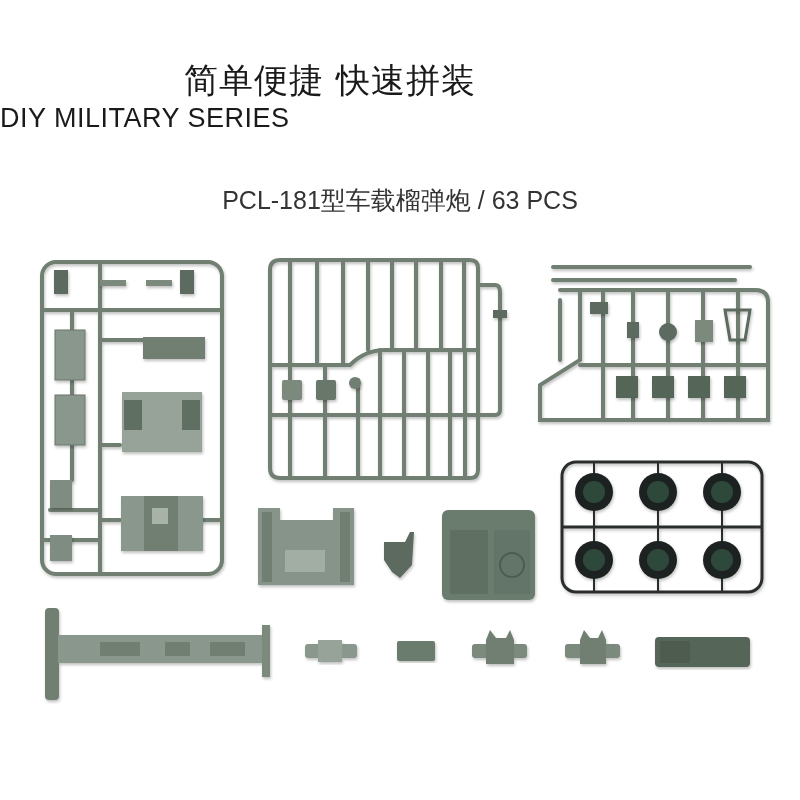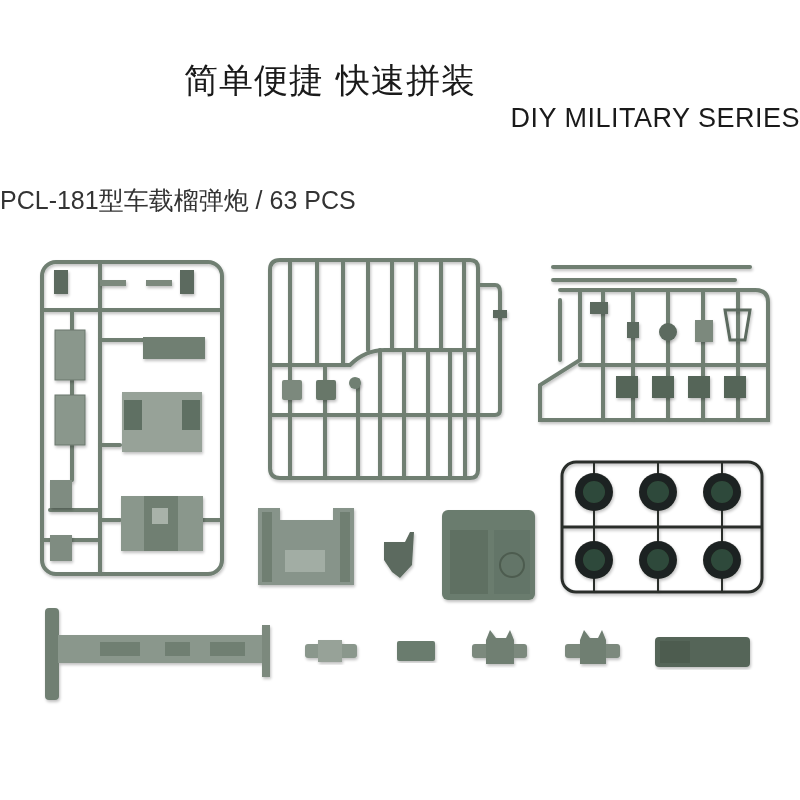--- a/index.html
+++ b/index.html
@@ -1,19 +1,19 @@
 <!DOCTYPE html>
 <html><head>
 <meta charset="utf-8">
 <style>
   html,body{margin:0;padding:0;background:#ffffff;}
   body{width:800px;height:800px;position:relative;overflow:hidden;font-family:"DejaVu Sans","Liberation Sans",sans-serif;}
   .title-cn{position:absolute;top:58px;left:0;width:660px;text-align:center;font-size:34px;color:#1a1a1a;letter-spacing:1px;font-weight:400;}
-  .title-en{position:absolute;top:103px;left:0;width:800px;text-align:right;font-size:27px;color:#1a1a1a;letter-spacing:0.5px;font-family:"Liberation Sans",sans-serif;}
-  .subtitle{position:absolute;top:184px;left:0;width:800px;text-align:left;font-size:25px;color:#333333;font-family:"Liberation Sans",sans-serif;}
+  .title-en{position:absolute;top:103px;left:0;width:800px;text-align:left;font-size:27px;color:#1a1a1a;letter-spacing:0.5px;font-family:"Liberation Sans",sans-serif;}
+  .subtitle{position:absolute;top:184px;left:0;width:800px;text-align:center;font-size:25px;color:#333333;font-family:"Liberation Sans",sans-serif;}
   .art{position:absolute;left:0;top:0;}
 </style>
 </head>
 <body>
 
 <div class="title-cn">简单便捷 快速拼装</div>
 <div class="title-en">DIY MILITARY SERIES</div>
 <div class="subtitle">PCL-181型车载榴弹炮 / 63 PCS</div>
 
 <svg class="art" width="800" height="800" viewBox="0 0 800 800">

